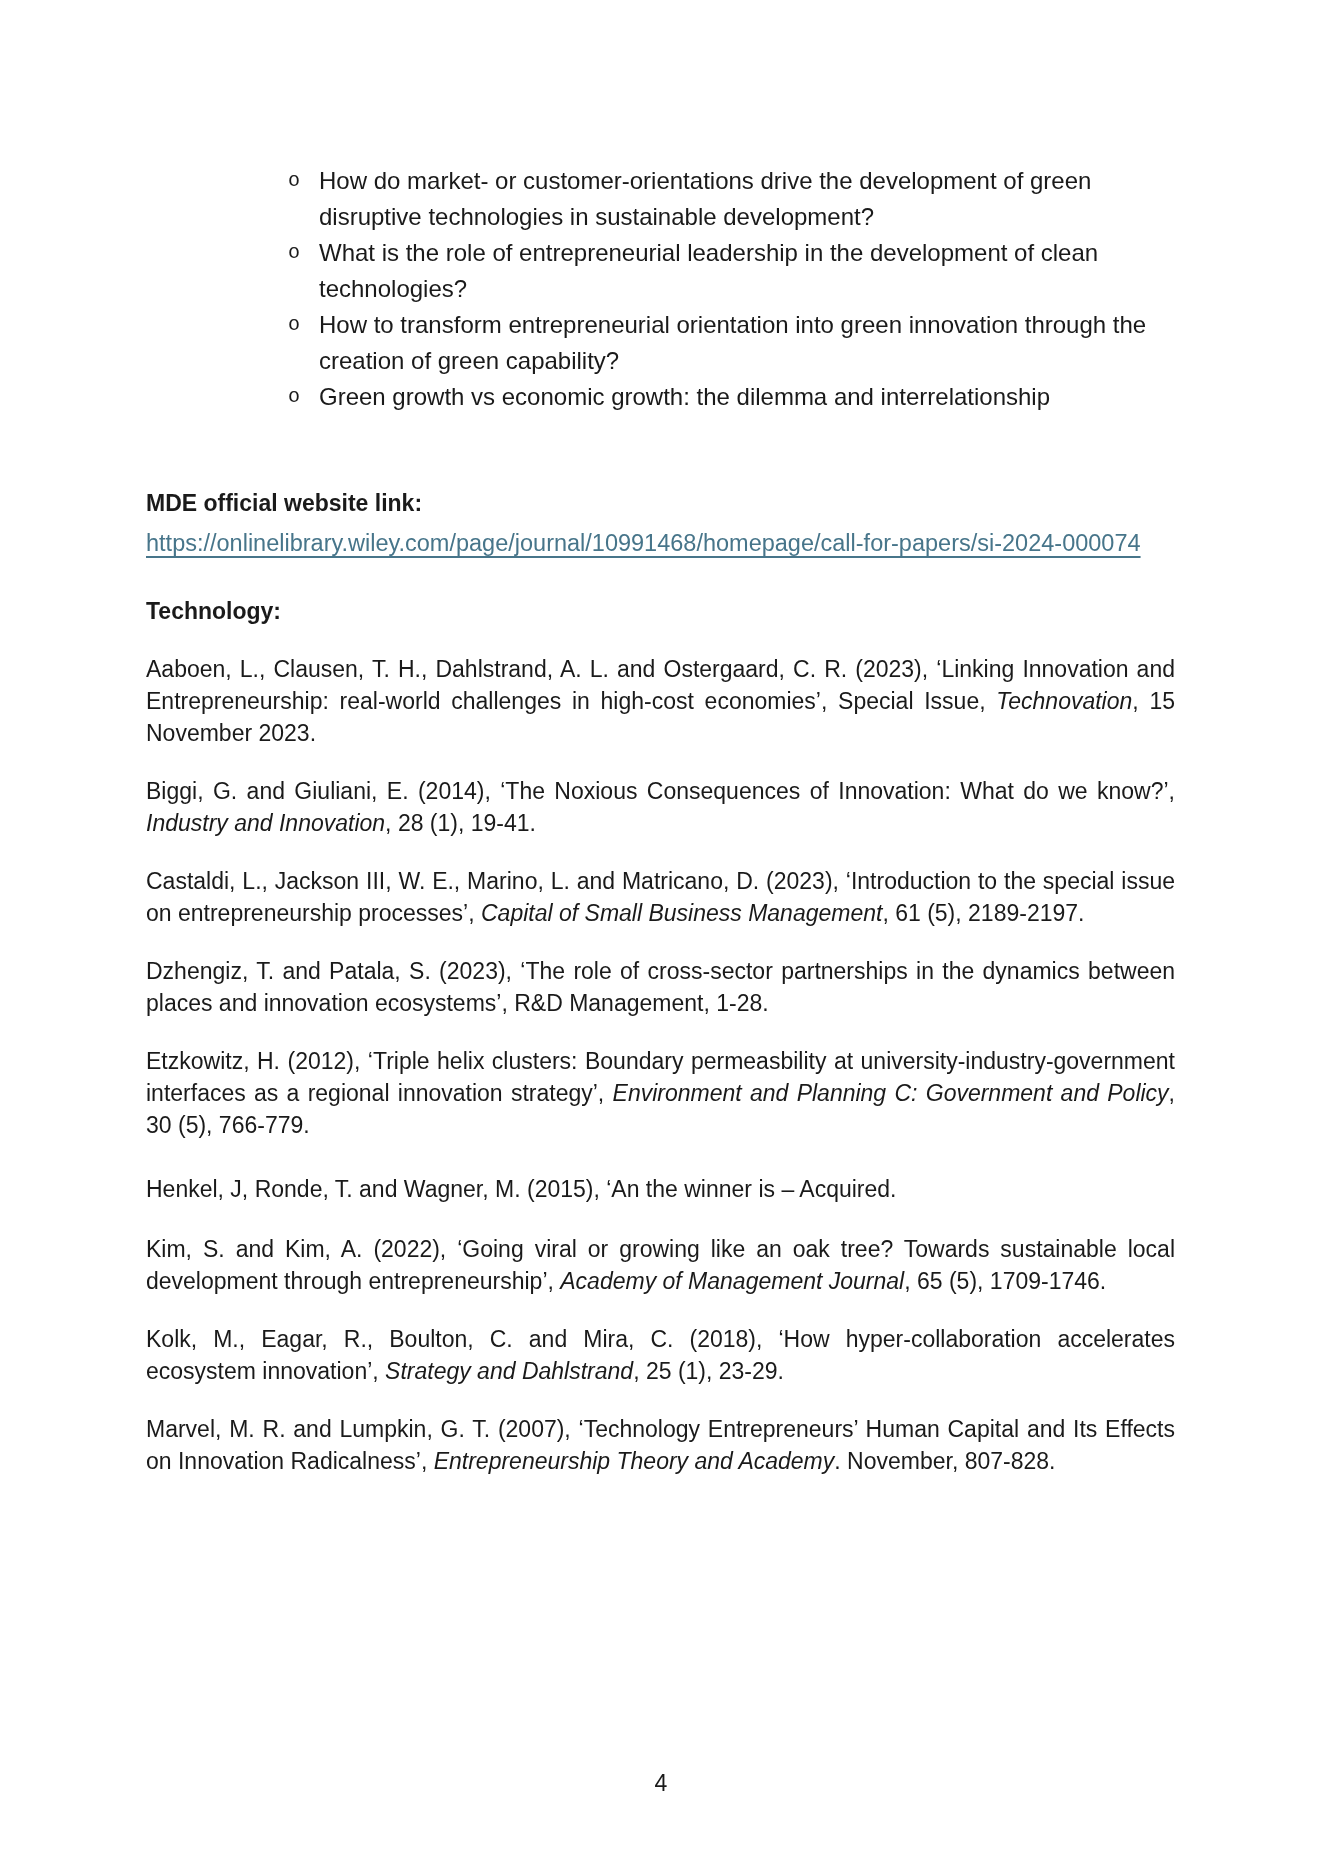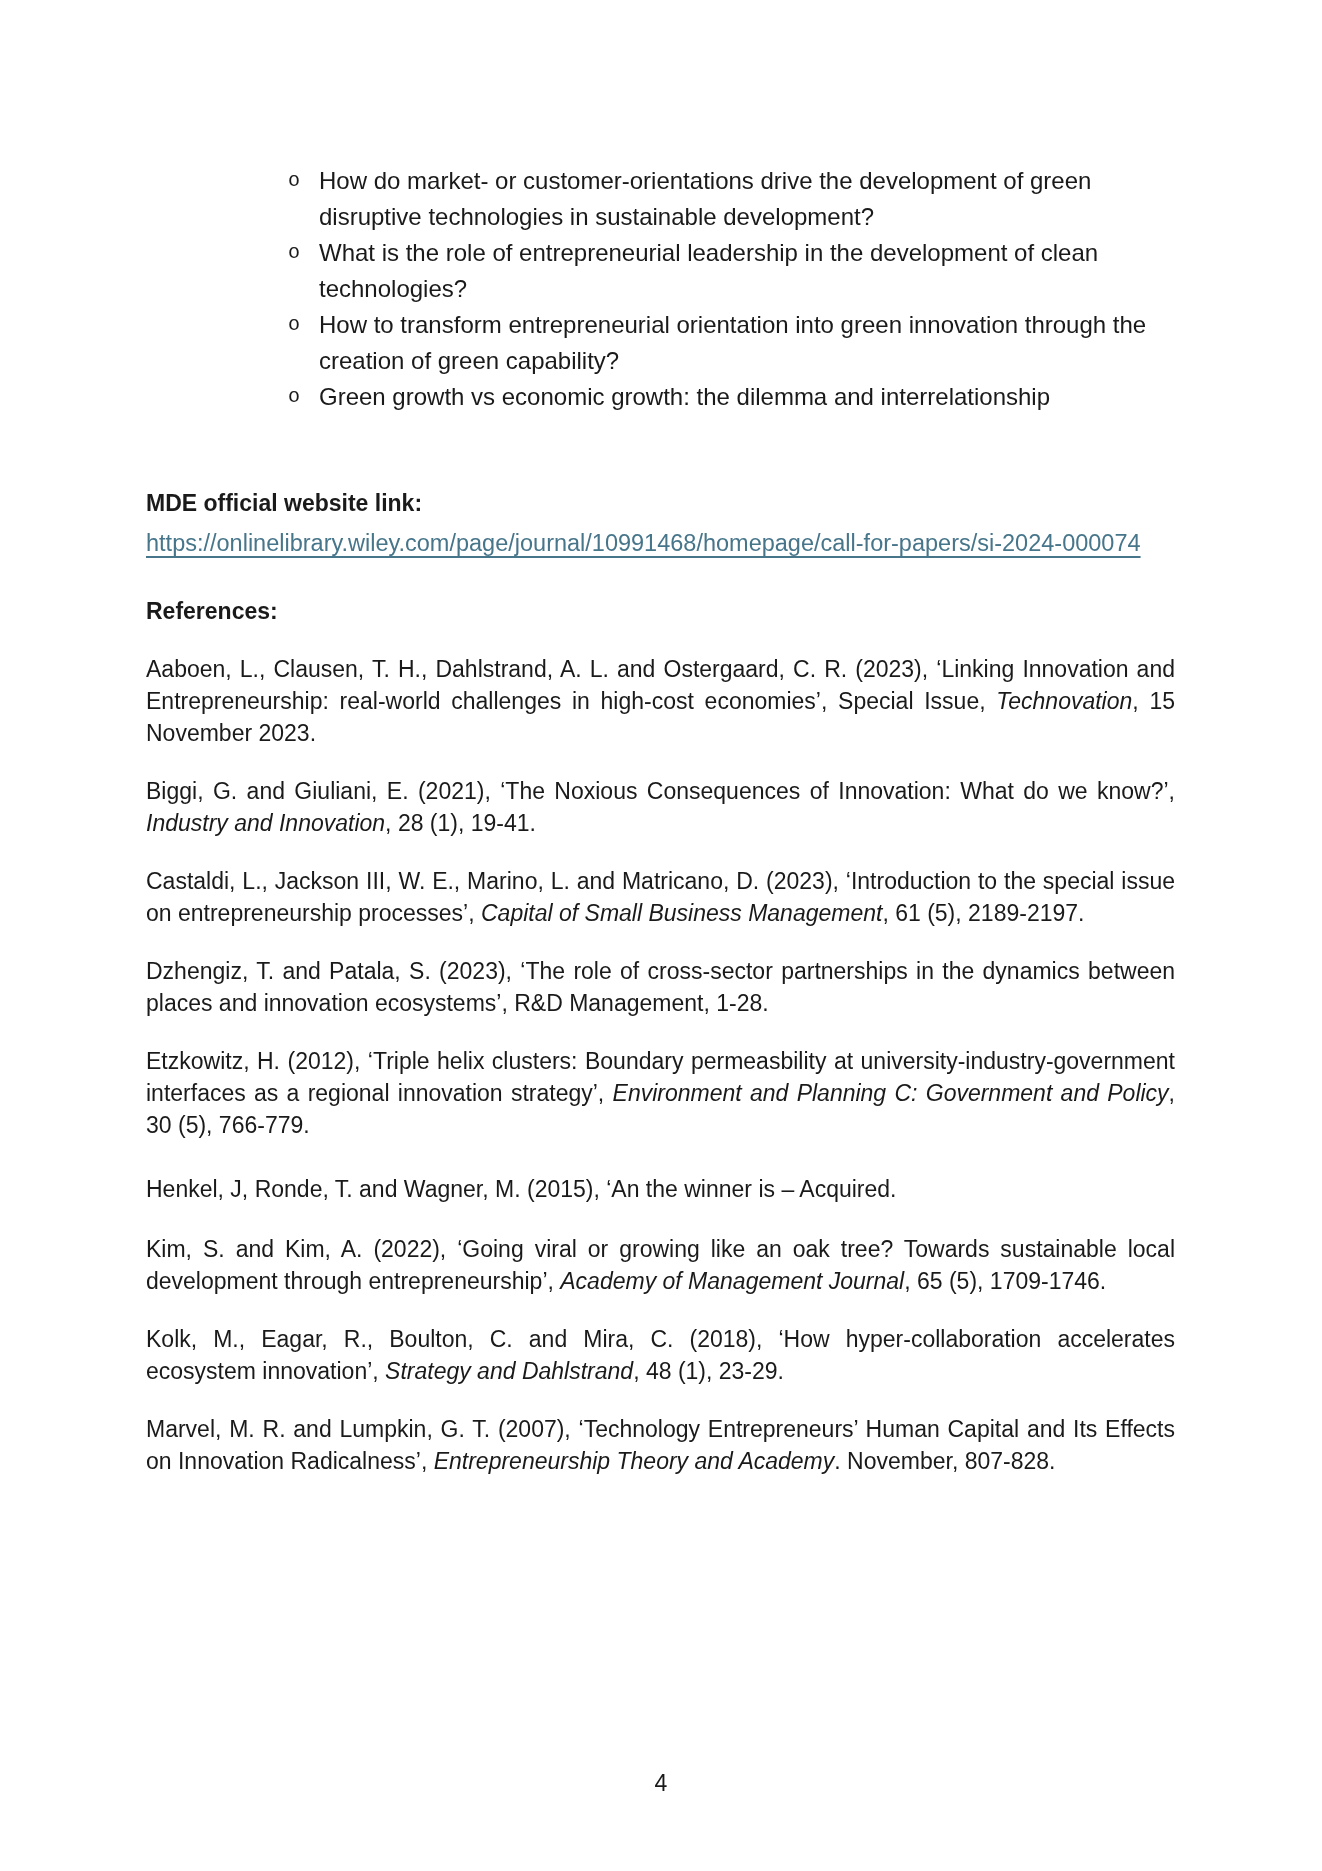--- a/index.html
+++ b/index.html
@@ -96,29 +96,29 @@
       <li class="bullet-item">
         <span class="bullet-marker">o</span>
         <span class="bullet-text">Green growth vs economic growth: the dilemma and interrelationship</span>
       </li>
     </ul>
 
   <h3 class="section-heading website-heading">MDE official website link:</h3>
 
   <p class="link-para"><a href="#">https://onlinelibrary.wiley.com/page/journal/10991468/homepage/call-for-papers/si-2024-000074</a></p>
 
-  <h3 class="section-heading references-heading">References:</h3>
+  <h3 class="section-heading references-heading">Technology:</h3>
 
   <div class="references" id="references">
       <p class="reference"><span>Aaboen, L., Clausen, T. H., Dahlstrand, A. L. and Ostergaard, C. R. (2023), ‘Linking Innovation and Entrepreneurship: real-world challenges in high-cost economies’, Special Issue, </span><i>Technovation</i><span>, 15 November 2023.</span></p>
-      <p class="reference"><span>Biggi, G. and Giuliani, E. (2021), ‘The Noxious Consequences of Innovation: What do we know?’, </span><i>Industry and Innovation</i><span>, 28 (1), 19-41.</span></p>
+      <p class="reference"><span>Biggi, G. and Giuliani, E. (2014), ‘The Noxious Consequences of Innovation: What do we know?’, </span><i>Industry and Innovation</i><span>, 28 (1), 19-41.</span></p>
       <p class="reference"><span>Castaldi, L., Jackson III, W. E., Marino, L. and Matricano, D. (2023), ‘Introduction to the special issue on entrepreneurship processes’, </span><i>Capital of Small Business Management</i><span>, 61 (5), 2189-2197.</span></p>
       <p class="reference"><span>Dzhengiz, T. and Patala, S. (2023), ‘The role of cross-sector partnerships in the dynamics between places and innovation ecosystems’, R&amp;D Management, 1-28.</span></p>
       <p class="reference"><span>Etzkowitz, H. (2012), ‘Triple helix clusters: Boundary permeasbility at university-industry-government interfaces as a regional innovation strategy’, </span><i>Environment and Planning C: Government and Policy</i><span>, 30 (5), 766-779.</span></p>
       <p class="reference left"><span>Henkel, J, Ronde, T. and Wagner, M. (2015), ‘An the winner is – Acquired.</span><br></p>
       <p class="reference"><span>Kim, S. and Kim, A. (2022), ‘Going viral or growing like an oak tree? Towards sustainable local development through entrepreneurship’, </span><i>Academy of Management Journal</i><span>, 65 (5), 1709-1746.</span></p>
-      <p class="reference"><span>Kolk, M., Eagar, R., Boulton, C. and Mira, C. (2018), ‘How hyper-collaboration accelerates ecosystem innovation’, </span><i>Strategy and Dahlstrand</i><span>, 48 (1), 23-29.</span></p>
+      <p class="reference"><span>Kolk, M., Eagar, R., Boulton, C. and Mira, C. (2018), ‘How hyper-collaboration accelerates ecosystem innovation’, </span><i>Strategy and Dahlstrand</i><span>, 25 (1), 23-29.</span></p>
       <p class="reference"><span>Marvel, M. R. and Lumpkin, G. T. (2007), ‘Technology Entrepreneurs’ Human Capital and Its Effects on Innovation Radicalness’, </span><i>Entrepreneurship Theory and Academy</i><span>. November, 807-828.</span></p>
     </div>
 
   <div class="page-number">4</div>
 
 </div>
 
 </body></html>

